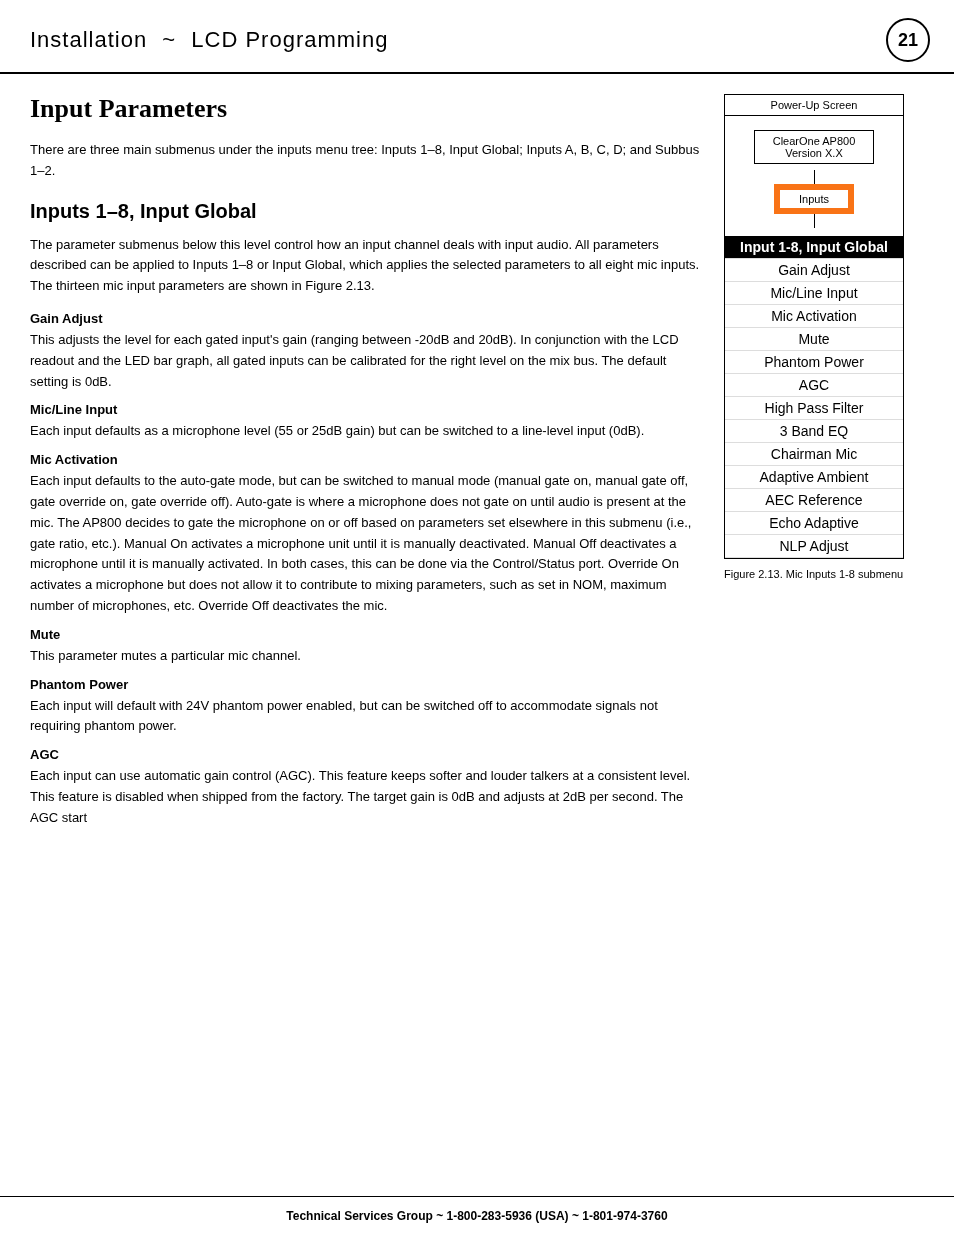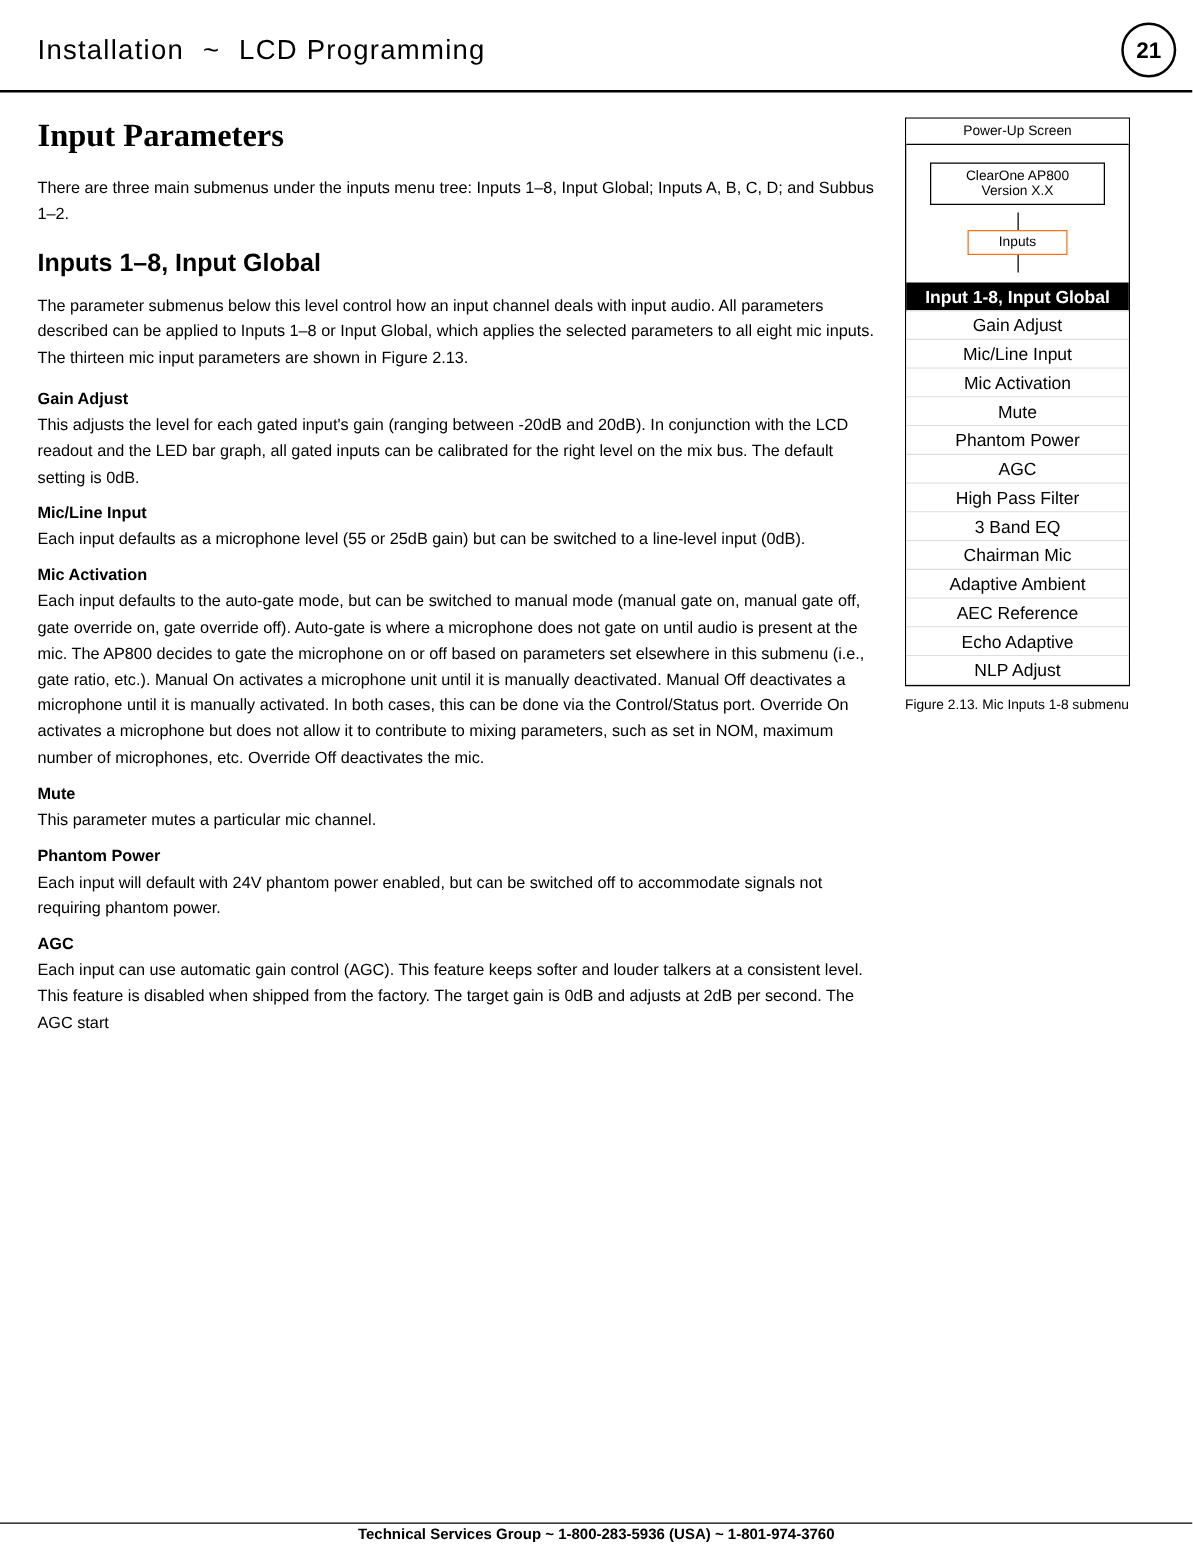--- a/index.html
+++ b/index.html
@@ -17,21 +17,21 @@
       min-height: 1235px;
       background: #fff;
       position: relative;
       padding: 0;
     }
 
     
     .header {
       display: flex;
       align-items: center;
-      padding: 18px 13px 10px 30px;
+      padding: 18px 24px 10px 30px;
       border-bottom: 2px solid #000;
       margin-bottom: 0;
     }
     .header-title {
       font-size: 22px;
       font-weight: normal;
       letter-spacing: 1px;
       flex: 1;
     }
     .header-title span.tilde {
@@ -134,28 +134,28 @@
 
     .diagram-item.highlighted {
       background: #000;
       color: #fff;
       font-weight: bold;
     }
 
     .diagram-clearone {
       border: 1px solid #000;
       margin: 6px auto;
-      width: 140px;
+      width: 120px;
       text-align: center;
       padding: 4px 6px;
       font-size: 11px;
     }
 
     .diagram-inputs-box {
-      border: 1px solid #f97316;
+      border: 6px solid #f97316;
       margin: 0 auto;
       width: 80px;
       text-align: center;
       padding: 3px 6px;
       font-size: 11px;
     }
 
     .diagram-top-section {
       padding: 8px;
       text-align: center;
@@ -165,21 +165,21 @@
       font-size: 11px;
       margin-top: 8px;
       text-align: left;
       line-height: 1.4;
     }
 
     
     .footer {
       border-top: 1px solid #000;
       text-align: center;
-      padding: 1px 30px;
+      padding: 12px 30px;
       font-size: 12px;
       font-weight: bold;
       position: absolute;
       bottom: 0;
       left: 0;
       right: 0;
     }
 
     .diagram-menu-list {
       padding: 0;

